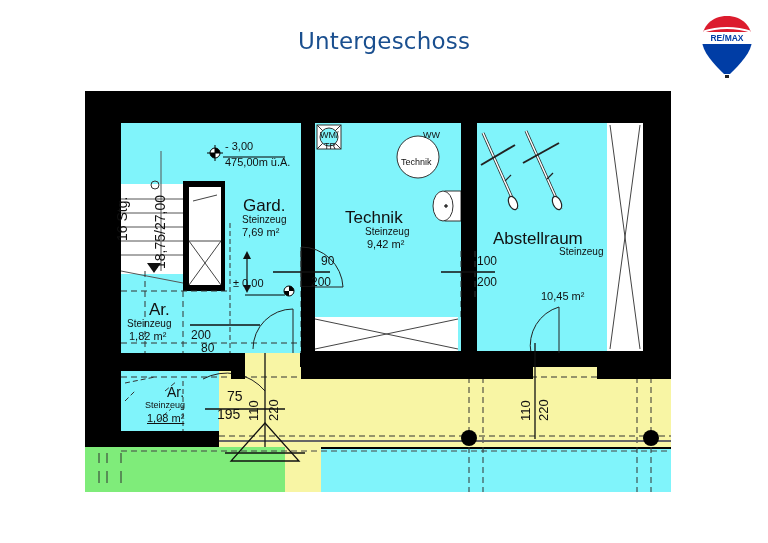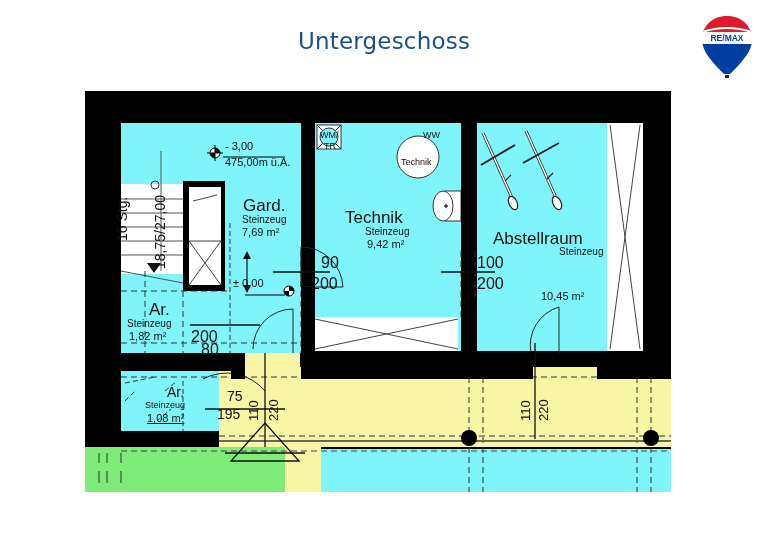--- a/index.html
+++ b/index.html
@@ -10,21 +10,21 @@
   .abs { position:absolute; }
   .cyan { background:#80f4fb; }
   .yellow { background:#f8f5a4; }
   .green { background:#7fec7a; }
   .white { background:#ffffff; }
   .black { background:#000000; }
   .lbl { position:absolute; color:#111; white-space:nowrap; line-height:1; }
   .rname { font-size:17px; }
   .mat { font-size:10px; }
   .area { font-size:11px; }
-  .dim { font-size:16px; }
+  .dim { font-size:12px; }
   svg.overlay { position:absolute; left:0; top:0; }
 </style>
 </head>
 <body>
 
 <div class="title">Untergeschoss</div>
 
 <div class="logo">
   <svg width="54" height="66" viewBox="0 0 54 66">
     <defs>

